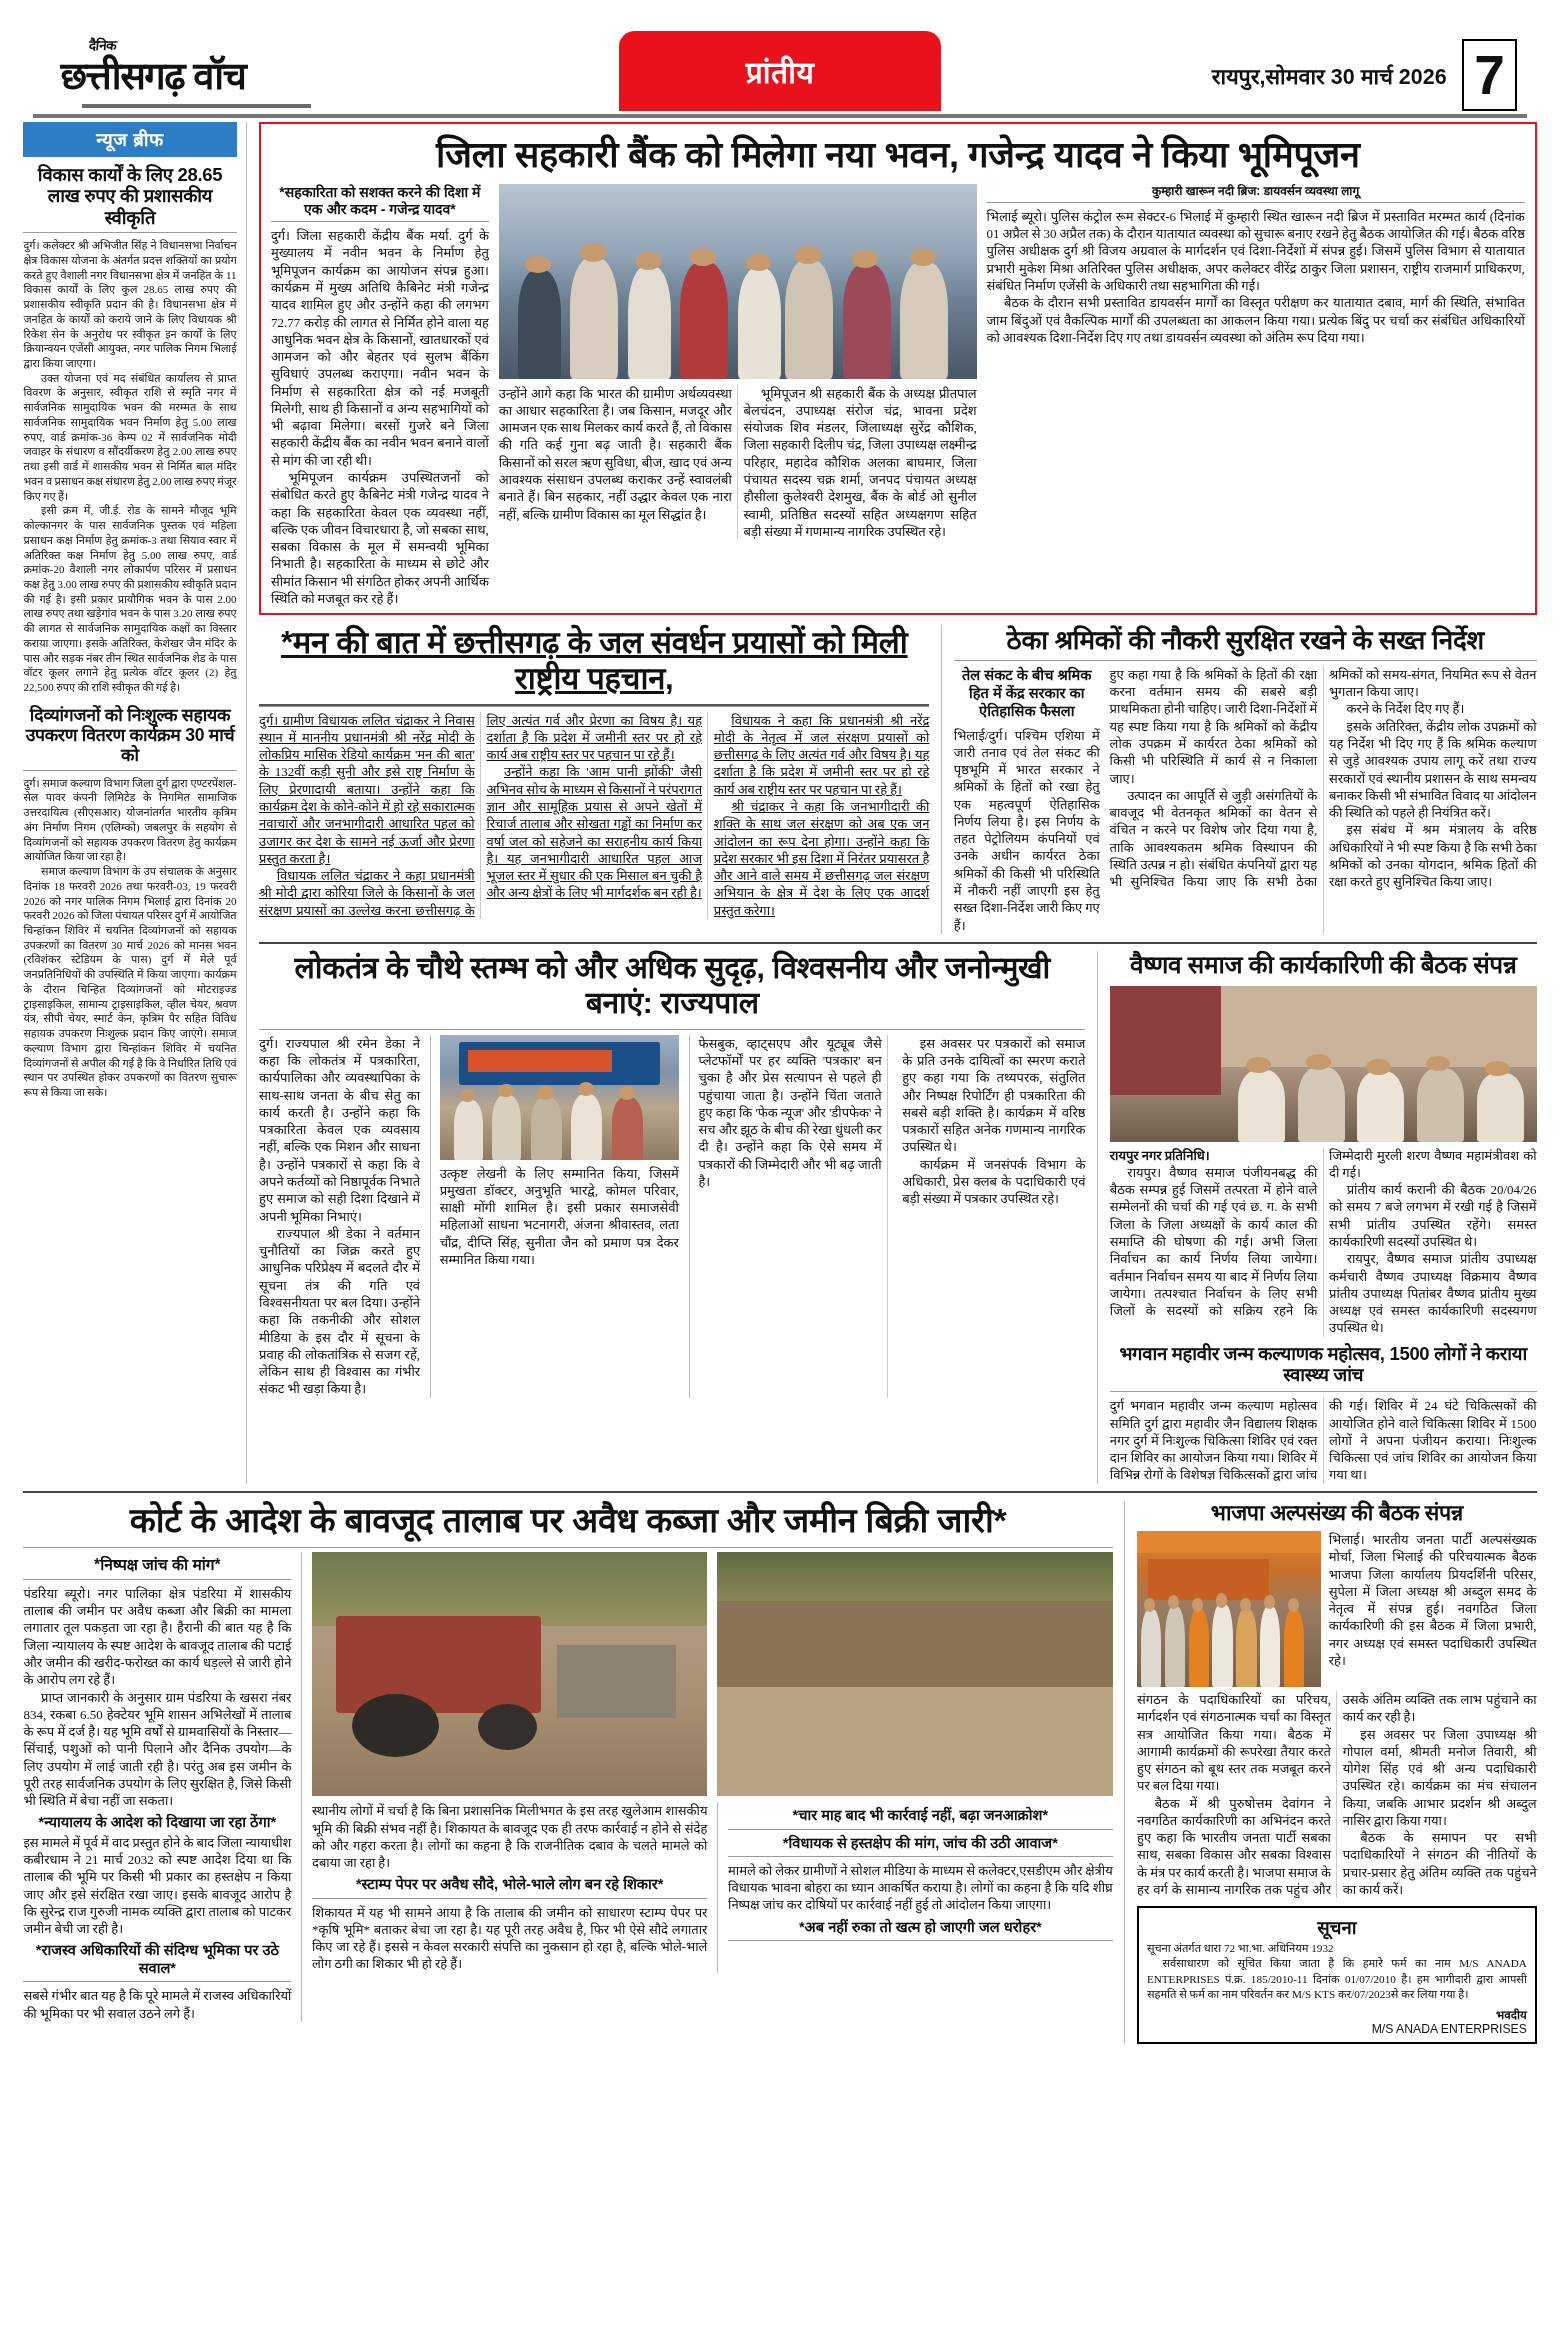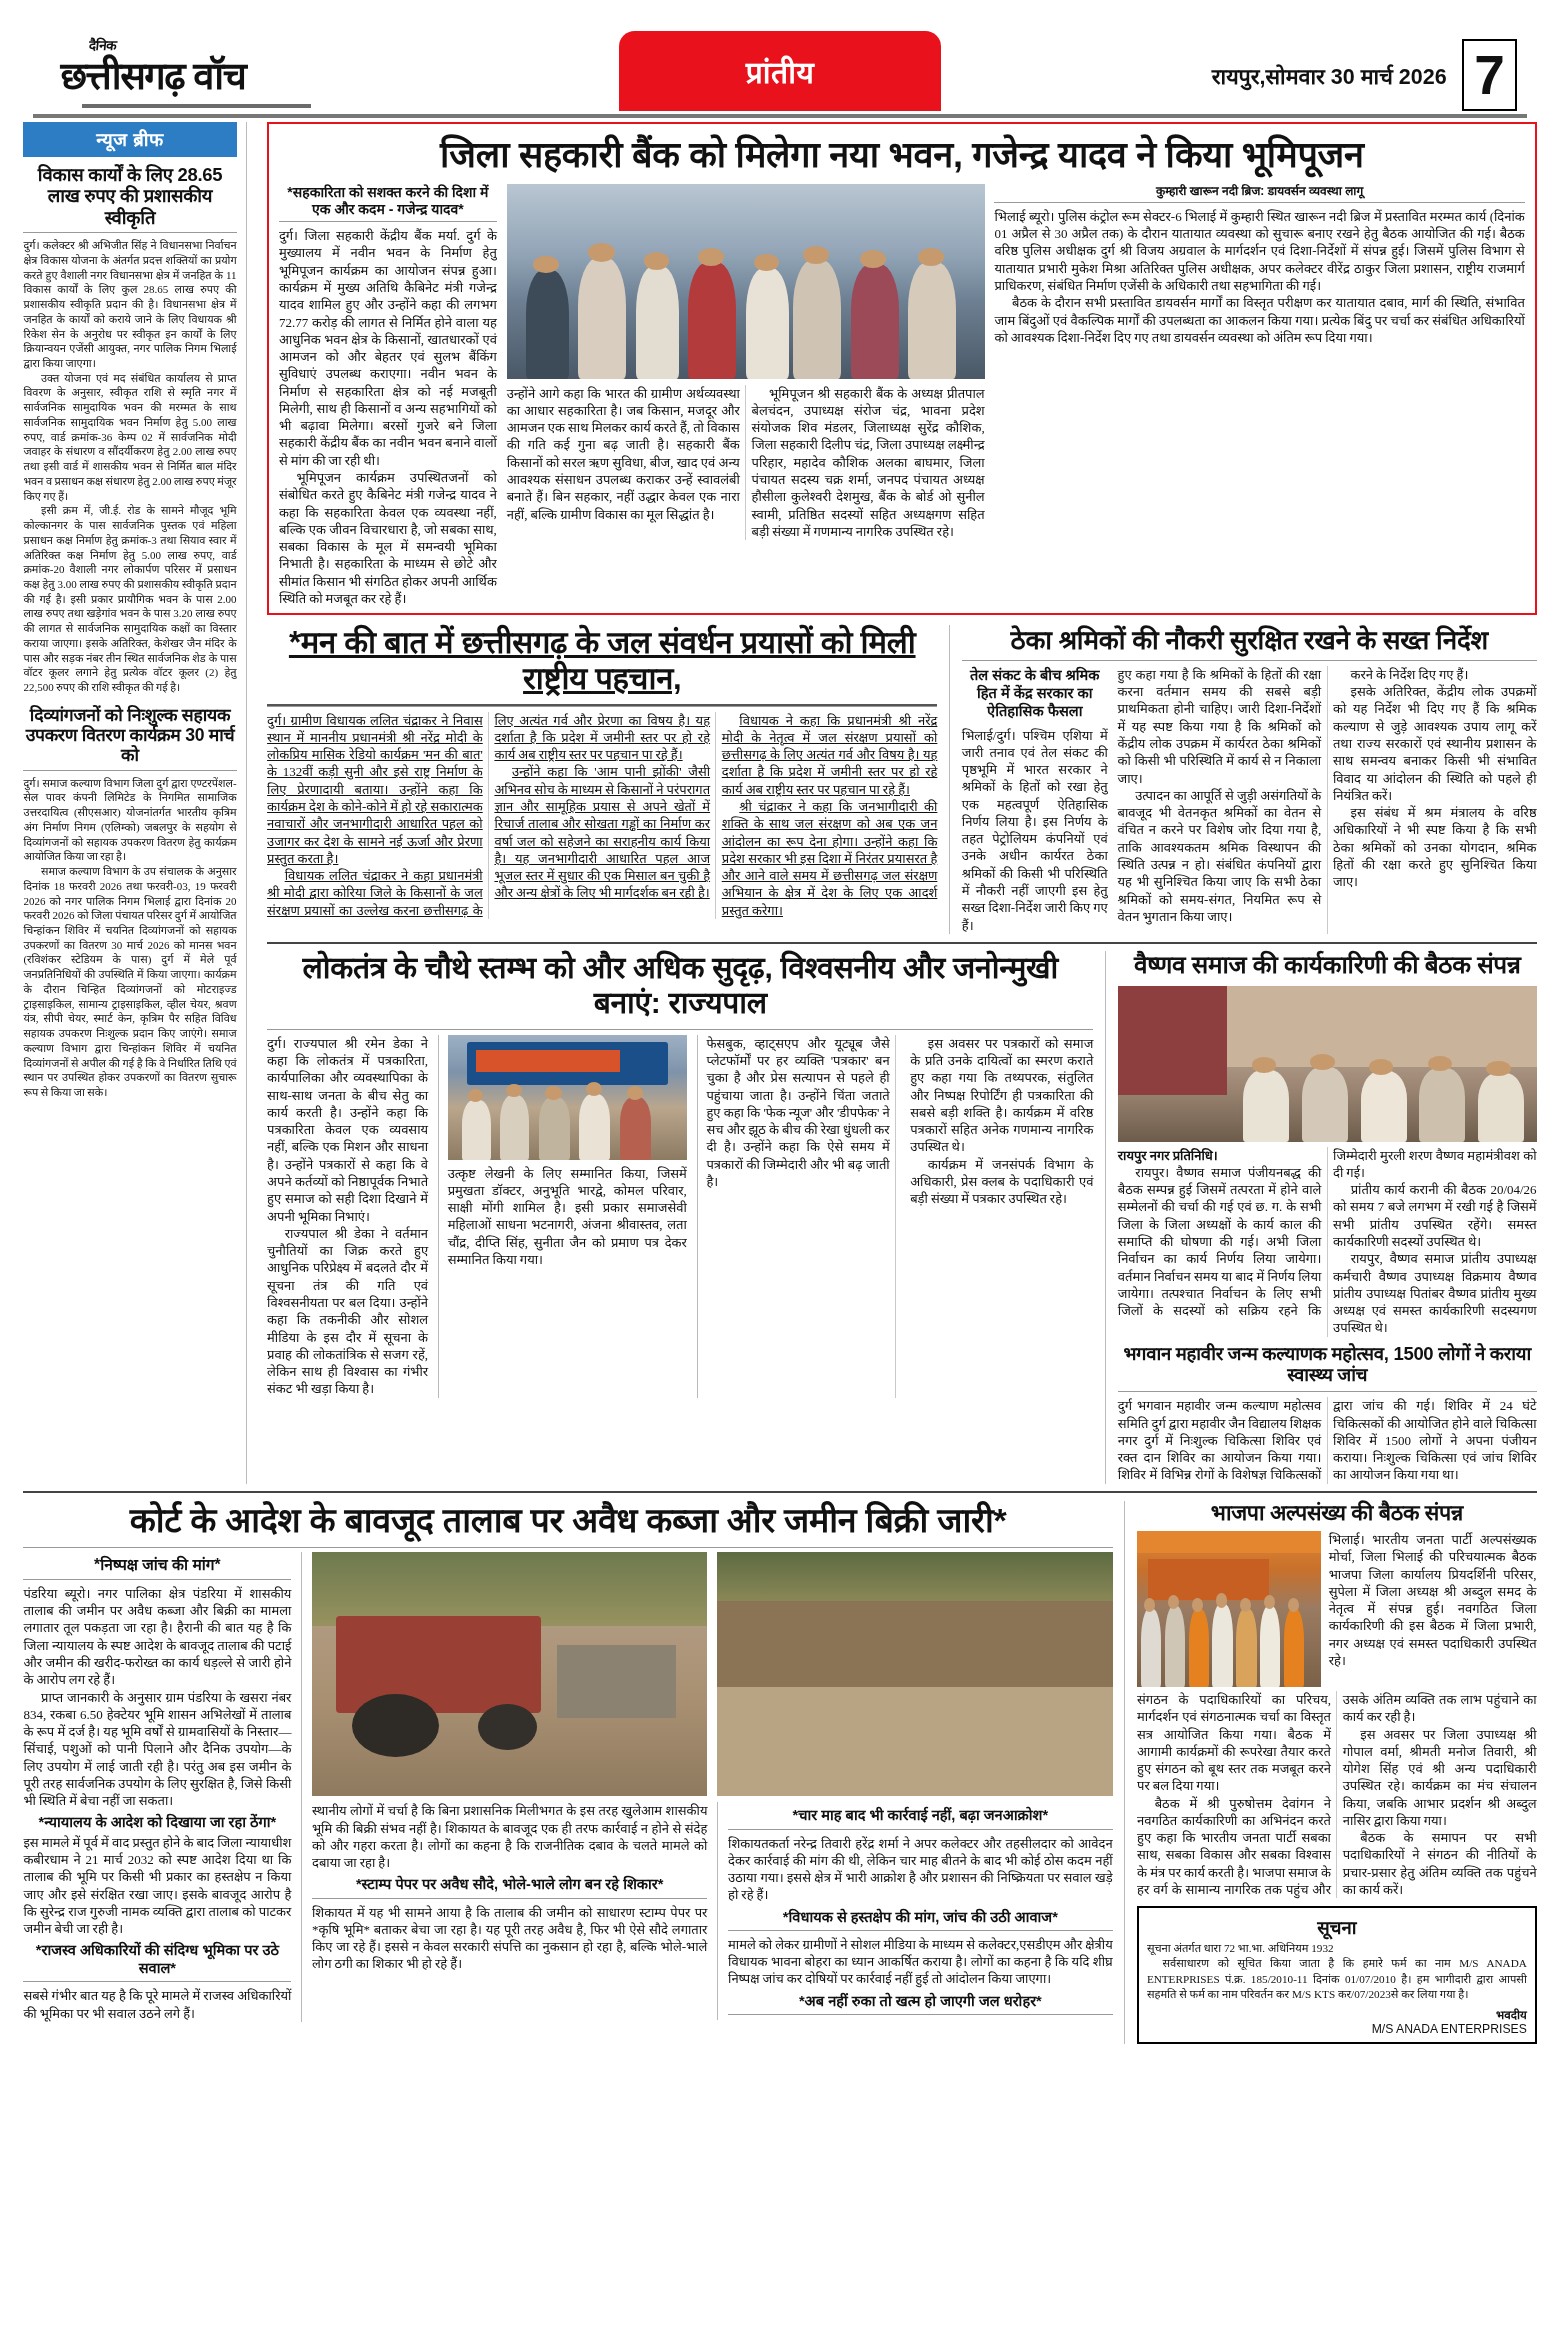--- a/index.html
+++ b/index.html
@@ -71,21 +71,21 @@
   }
   p.body + p.body { text-indent:17.6px; }
   .thin-rule { height:1px; background:#999; margin:3.9px 0 4.9px 0; }
   .dbl-rule { border-top:2px solid #555; border-bottom:1px solid #999; height:2.9px; margin:3.9px 0 4.9px 0;}
   .vline { border-left:1px solid #b9b9b9; }
 
   .cols2 { column-count:2; column-gap:11.7px; column-rule:1px solid #c9c9c9; }
   .cols3 { column-count:3; column-gap:11.7px; column-rule:1px solid #c9c9c9; }
 
   
-  .main-grid { display:flex; gap:8px; margin-top:3.9px; }
+  .main-grid { display:flex; gap:0; margin-top:3.9px; }
   .left-rail { width:224px; padding-right:9.8px; border-right:1px solid #bbb; }
   .right-main { flex:1; padding-left:11.7px; }
 
   
   .brief-tab {
     background:#2d7dc4; color:#fff; text-align:center;
     font-family:"Liberation Sans", sans-serif; font-weight:bold;
     font-size:18.5px; padding:3.9px 0 5.9px 0; letter-spacing:0.5px;
   }
   .rail-hl { font-size:18.5px; margin:6.8px 0 2px 0; }
@@ -393,21 +393,20 @@
               <div style="width:50%;">
                 <p class="body">स्थानीय लोगों में चर्चा है कि बिना प्रशासनिक मिलीभगत के इस तरह खुलेआम शासकीय भूमि की बिक्री संभव नहीं है। शिकायत के बावजूद एक ही तरफ कार्रवाई न होने से संदेह को और गहरा करता है। लोगों का कहना है कि राजनीतिक दबाव के चलते मामले को दबाया जा रहा है।</p>
                 <div class="sub-hl center-sub-sm">*स्टाम्प पेपर पर अवैध सौदे, भोले-भाले लोग बन रहे शिकार*</div>
                 <div class="thin-rule"></div>
                 <p class="body">शिकायत में यह भी सामने आया है कि तालाब की जमीन को साधारण स्टाम्प पेपर पर *कृषि भूमि* बताकर बेचा जा रहा है। यह पूरी तरह अवैध है, फिर भी ऐसे सौदे लगातार किए जा रहे हैं। इससे न केवल सरकारी संपत्ति का नुकसान हो रहा है, बल्कि भोले-भाले लोग ठगी का शिकार भी हो रहे हैं।</p>
               </div>
               <div style="width:50%;" class="vline">
                 <div style="padding-left:9.8px">
                   <div class="sub-hl center-sub-sm">*चार माह बाद भी कार्रवाई नहीं, बढ़ा जनआक्रोश*</div>
                   <div class="thin-rule"></div>
-                  <p class="body">शिकायतकर्ता नरेन्द्र तिवारी हरेंद्र शर्मा ने अपर कलेक्टर और तहसीलदार को आवेदन देकर कार्रवाई की मांग की थी, लेकिन चार माह बीतने के बाद भी कोई ठोस कदम नहीं उठाया गया। इससे क्षेत्र में भारी आक्रोश है और प्रशासन की निष्क्रियता पर सवाल खड़े हो रहे हैं।</p>
                   <div class="sub-hl center-sub-sm">*विधायक से हस्तक्षेप की मांग, जांच की उठी आवाज*</div>
                   <div class="thin-rule"></div>
                   <p class="body">मामले को लेकर ग्रामीणों ने सोशल मीडिया के माध्यम से कलेक्टर,एसडीएम और क्षेत्रीय विधायक भावना बोहरा का ध्यान आकर्षित कराया है। लोगों का कहना है कि यदि शीघ्र निष्पक्ष जांच कर दोषियों पर कार्रवाई नहीं हुई तो आंदोलन किया जाएगा।</p>
                   <div class="sub-hl center-sub-sm">*अब नहीं रुका तो खत्म हो जाएगी जल धरोहर*</div>
                   <div class="thin-rule"></div>
                 </div>
               </div>
             </div>
           </div>
         </div>

